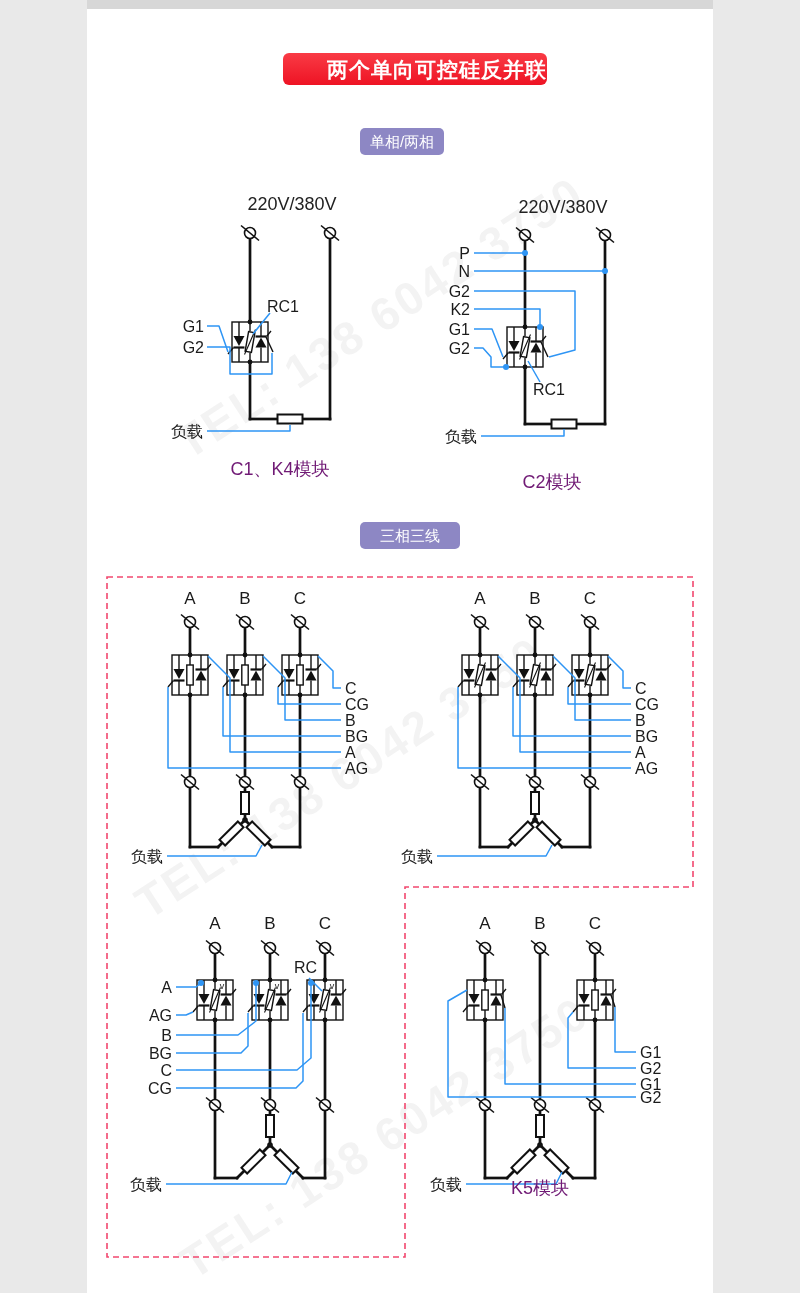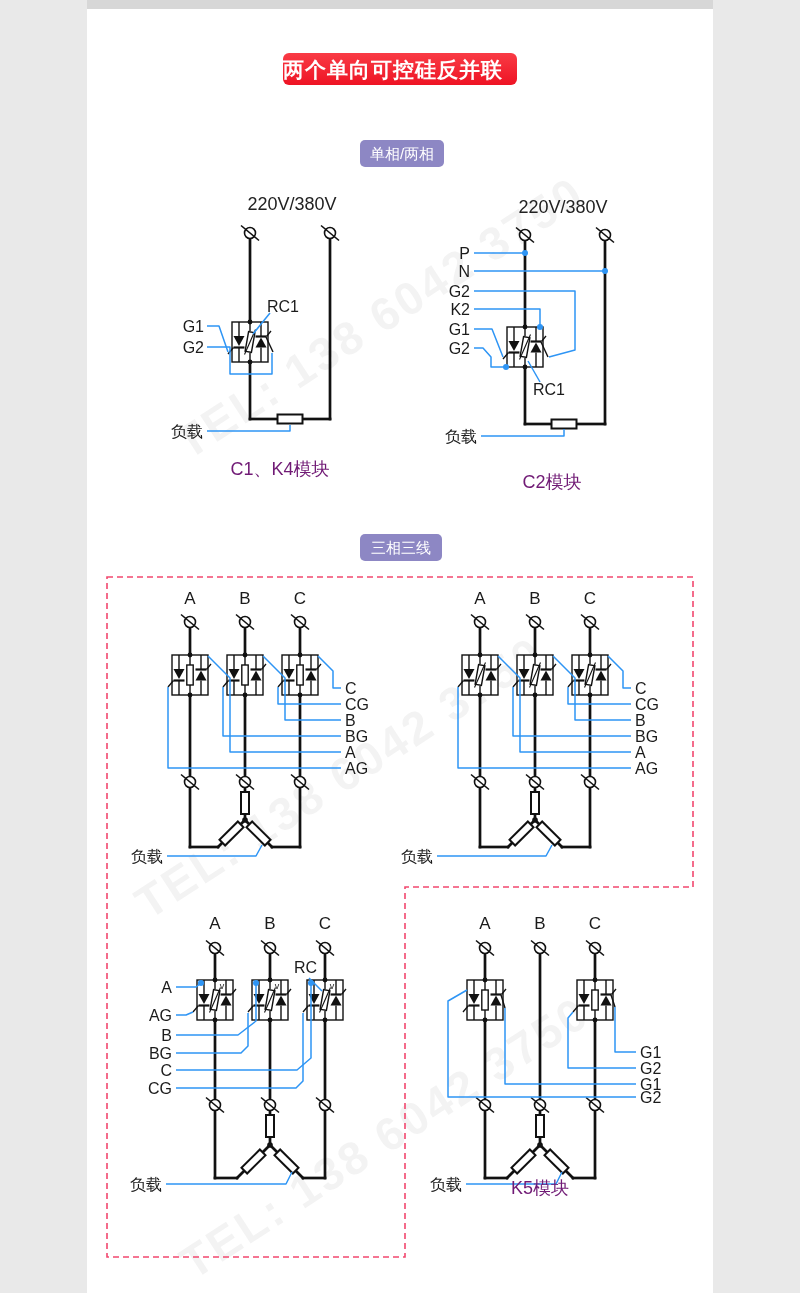--- a/index.html
+++ b/index.html
@@ -1,23 +1,23 @@
 <!DOCTYPE html>
 <html><head>
 <meta charset="utf-8">
 <style>
   html,body{margin:0;padding:0;background:#e9e9e9;font-family:"Liberation Sans",sans-serif;}
   .page{position:relative;width:800px;height:1293px;margin:0 auto;background:#e9e9e9;overflow:hidden;}
   .col{position:absolute;left:87px;top:0;width:626px;height:1293px;background:#ffffff;}
   .topstrip{position:absolute;left:87px;top:0;width:626px;height:9px;background:#d7d7d7;}
-  .banner{position:absolute;left:283px;top:53px;width:234px;height:32px;background:linear-gradient(180deg,#f93b45,#ee1324);
-          border-radius:6px;color:#fff;font-size:21px;font-weight:bold;text-align:left;line-height:33px;letter-spacing:1px;}
-  .badge{position:absolute;background:#8d87c4;border-radius:5px;color:#fff;font-size:15px;text-align:center;line-height:27px;height:27px;margin-top:12px;}
+  .banner{position:absolute;left:283px;top:53px;width:264px;height:32px;background:linear-gradient(180deg,#f93b45,#ee1324);
+          border-radius:6px;color:#fff;font-size:21px;font-weight:bold;text-align:right;line-height:33px;letter-spacing:1px;}
+  .badge{position:absolute;background:#8d87c4;border-radius:5px;color:#fff;font-size:15px;text-align:center;line-height:27px;height:27px;}
   .badge1{left:360px;top:128px;width:84px;}
-  .badge2{left:360px;top:522px;width:82px;}
+  .badge2{left:360px;top:522px;width:100px;}
   .cap{position:absolute;transform:translateX(-50%);white-space:nowrap;color:#701a75;font-size:18px;font-weight:500;}
   .wm{position:absolute;white-space:nowrap;font-size:46px;font-weight:bold;letter-spacing:3px;color:rgba(40,40,40,0.055);
       transform:rotate(-33deg);transform-origin:0 50%;pointer-events:none;}
   svg.circuits{position:absolute;left:0;top:0;}
   
   .w{stroke:#111;stroke-width:2.7;fill:none;stroke-linecap:square;}
   .t{stroke:#111;stroke-width:1.4;fill:none;}
   .bl{stroke:#2e95f5;stroke-width:1.5;fill:none;stroke-linejoin:round;}
   .bdot{fill:#2e95f5;stroke:none;}
   text{dominant-baseline:central;fill:#1b1b1b;font-family:"Liberation Sans",sans-serif;}

